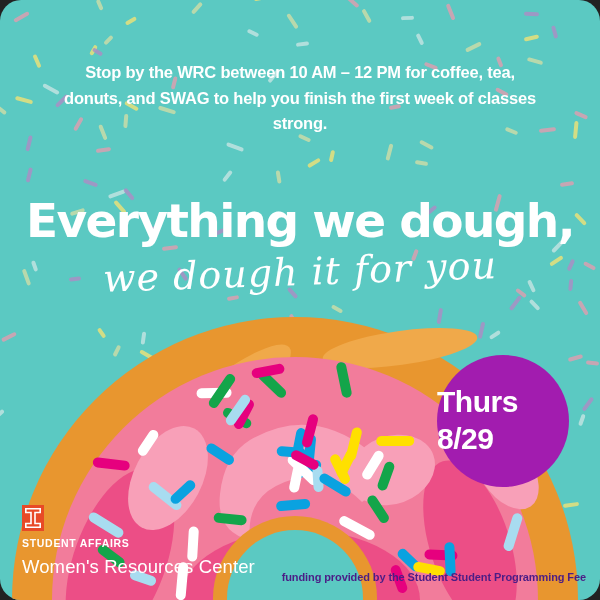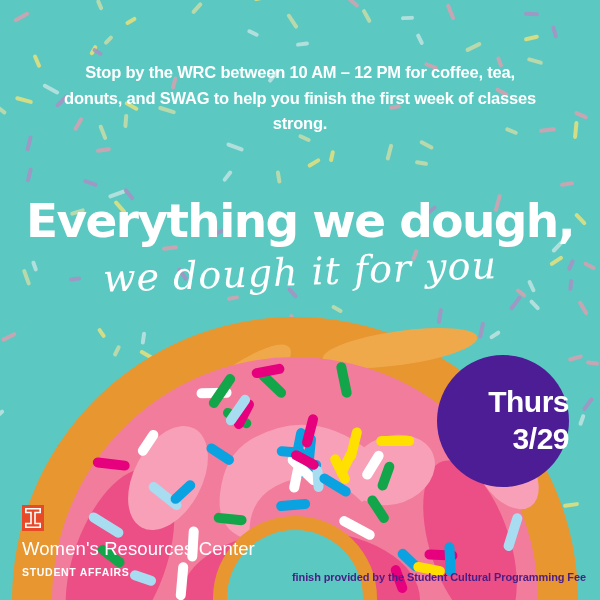--- a/index.html
+++ b/index.html
@@ -1,19 +1,20 @@
 <!DOCTYPE html>
 <html><head>
 <meta charset="utf-8">
 <style>
   html,body{margin:0;padding:0;background:#222;}
   #poster{
     position:relative;width:600px;height:600px;overflow:hidden;
     background:#5bc9c2;
     font-family:"Liberation Sans","DejaVu Sans",sans-serif;
+    border-radius:21px;
   }
 
   
   #bg-sprinkles{position:absolute;inset:0;}
   .bgspr{position:absolute;border-radius:4px;}
 
   
   #donut{position:absolute;left:0;top:0;width:600px;height:600px;}
 
   
@@ -44,22 +45,22 @@
     font-size:38px;line-height:1.1;
     font-family:"DejaVu Serif",serif;
     font-style:italic;font-weight:400;
     letter-spacing:1px;
     transform:rotate(-2deg);
   }
 
   
   #date-badge{
     position:absolute;left:437px;top:355px;width:132px;height:132px;
-    border-radius:50%;background:#4c1d95;
-    display:flex;flex-direction:column;align-items:flex-end;justify-content:center;
+    border-radius:50%;background:#a21caf;
+    display:flex;flex-direction:column;align-items:flex-start;justify-content:center;
     color:#fff;font-weight:bold;font-size:30px;line-height:1.22;
     letter-spacing:-.5px;
   }
 
   
   #logo{position:absolute;left:22px;top:505px;color:#fff;}
   #logo-row{display:flex;align-items:center;gap:9px;}
   #block-i{width:22px;height:26px;position:relative;}
   #logo-word{font-size:21px;font-weight:bold;letter-spacing:.5px;line-height:1;}
   #logo-unit{font-size:18.5px;font-weight:400;letter-spacing:.1px;margin-top:7px;}
@@ -321,30 +322,30 @@
 
   <div class="txt" id="intro">Stop by the WRC between 10 AM – 12 PM for coffee, tea, donuts, and SWAG to help you finish the first week of classes strong.</div>
 
 
   <div class="txt" id="headline">Everything we dough,</div>
 
   <div class="txt" id="script">we dough it for you</div>
 
   <div id="date-badge">
     <span>Thurs</span>
-    <span>3/29</span>
+    <span>8/29</span>
   </div>
 
   <div id="logo">
     <div id="logo-row">
       <svg id="block-i" viewBox="0 0 22 26" xmlns="http://www.w3.org/2000/svg">
         <rect x="0" y="0" width="22" height="26" fill="#e84a27"></rect>
         <path d="M3 3 h16 v5.2 h-5.2 v9.6 h5.2 v5.2 h-16 v-5.2 h5.2 v-9.6 h-5.2 Z" fill="#fff"></path>
         <path d="M4.6 4.6 h12.8 v2.2 h-5.2 v12.4 h5.2 v2.2 h-12.8 v-2.2 h5.2 v-12.4 h-5.2 Z" fill="#e84a27"></path>
       </svg>
     </div>
+    <div id="logo-sub">STUDENT AFFAIRS</div>
     <div id="logo-unit">Women's Resources Center</div>
-    <div id="logo-sub">STUDENT AFFAIRS</div>
   </div>
 
-  <div id="footer">finish provided by the Student Cultural Programming Fee</div>
+  <div id="footer">funding provided by the Student Student Programming Fee</div>
 
 </div>
 
 </body></html>

